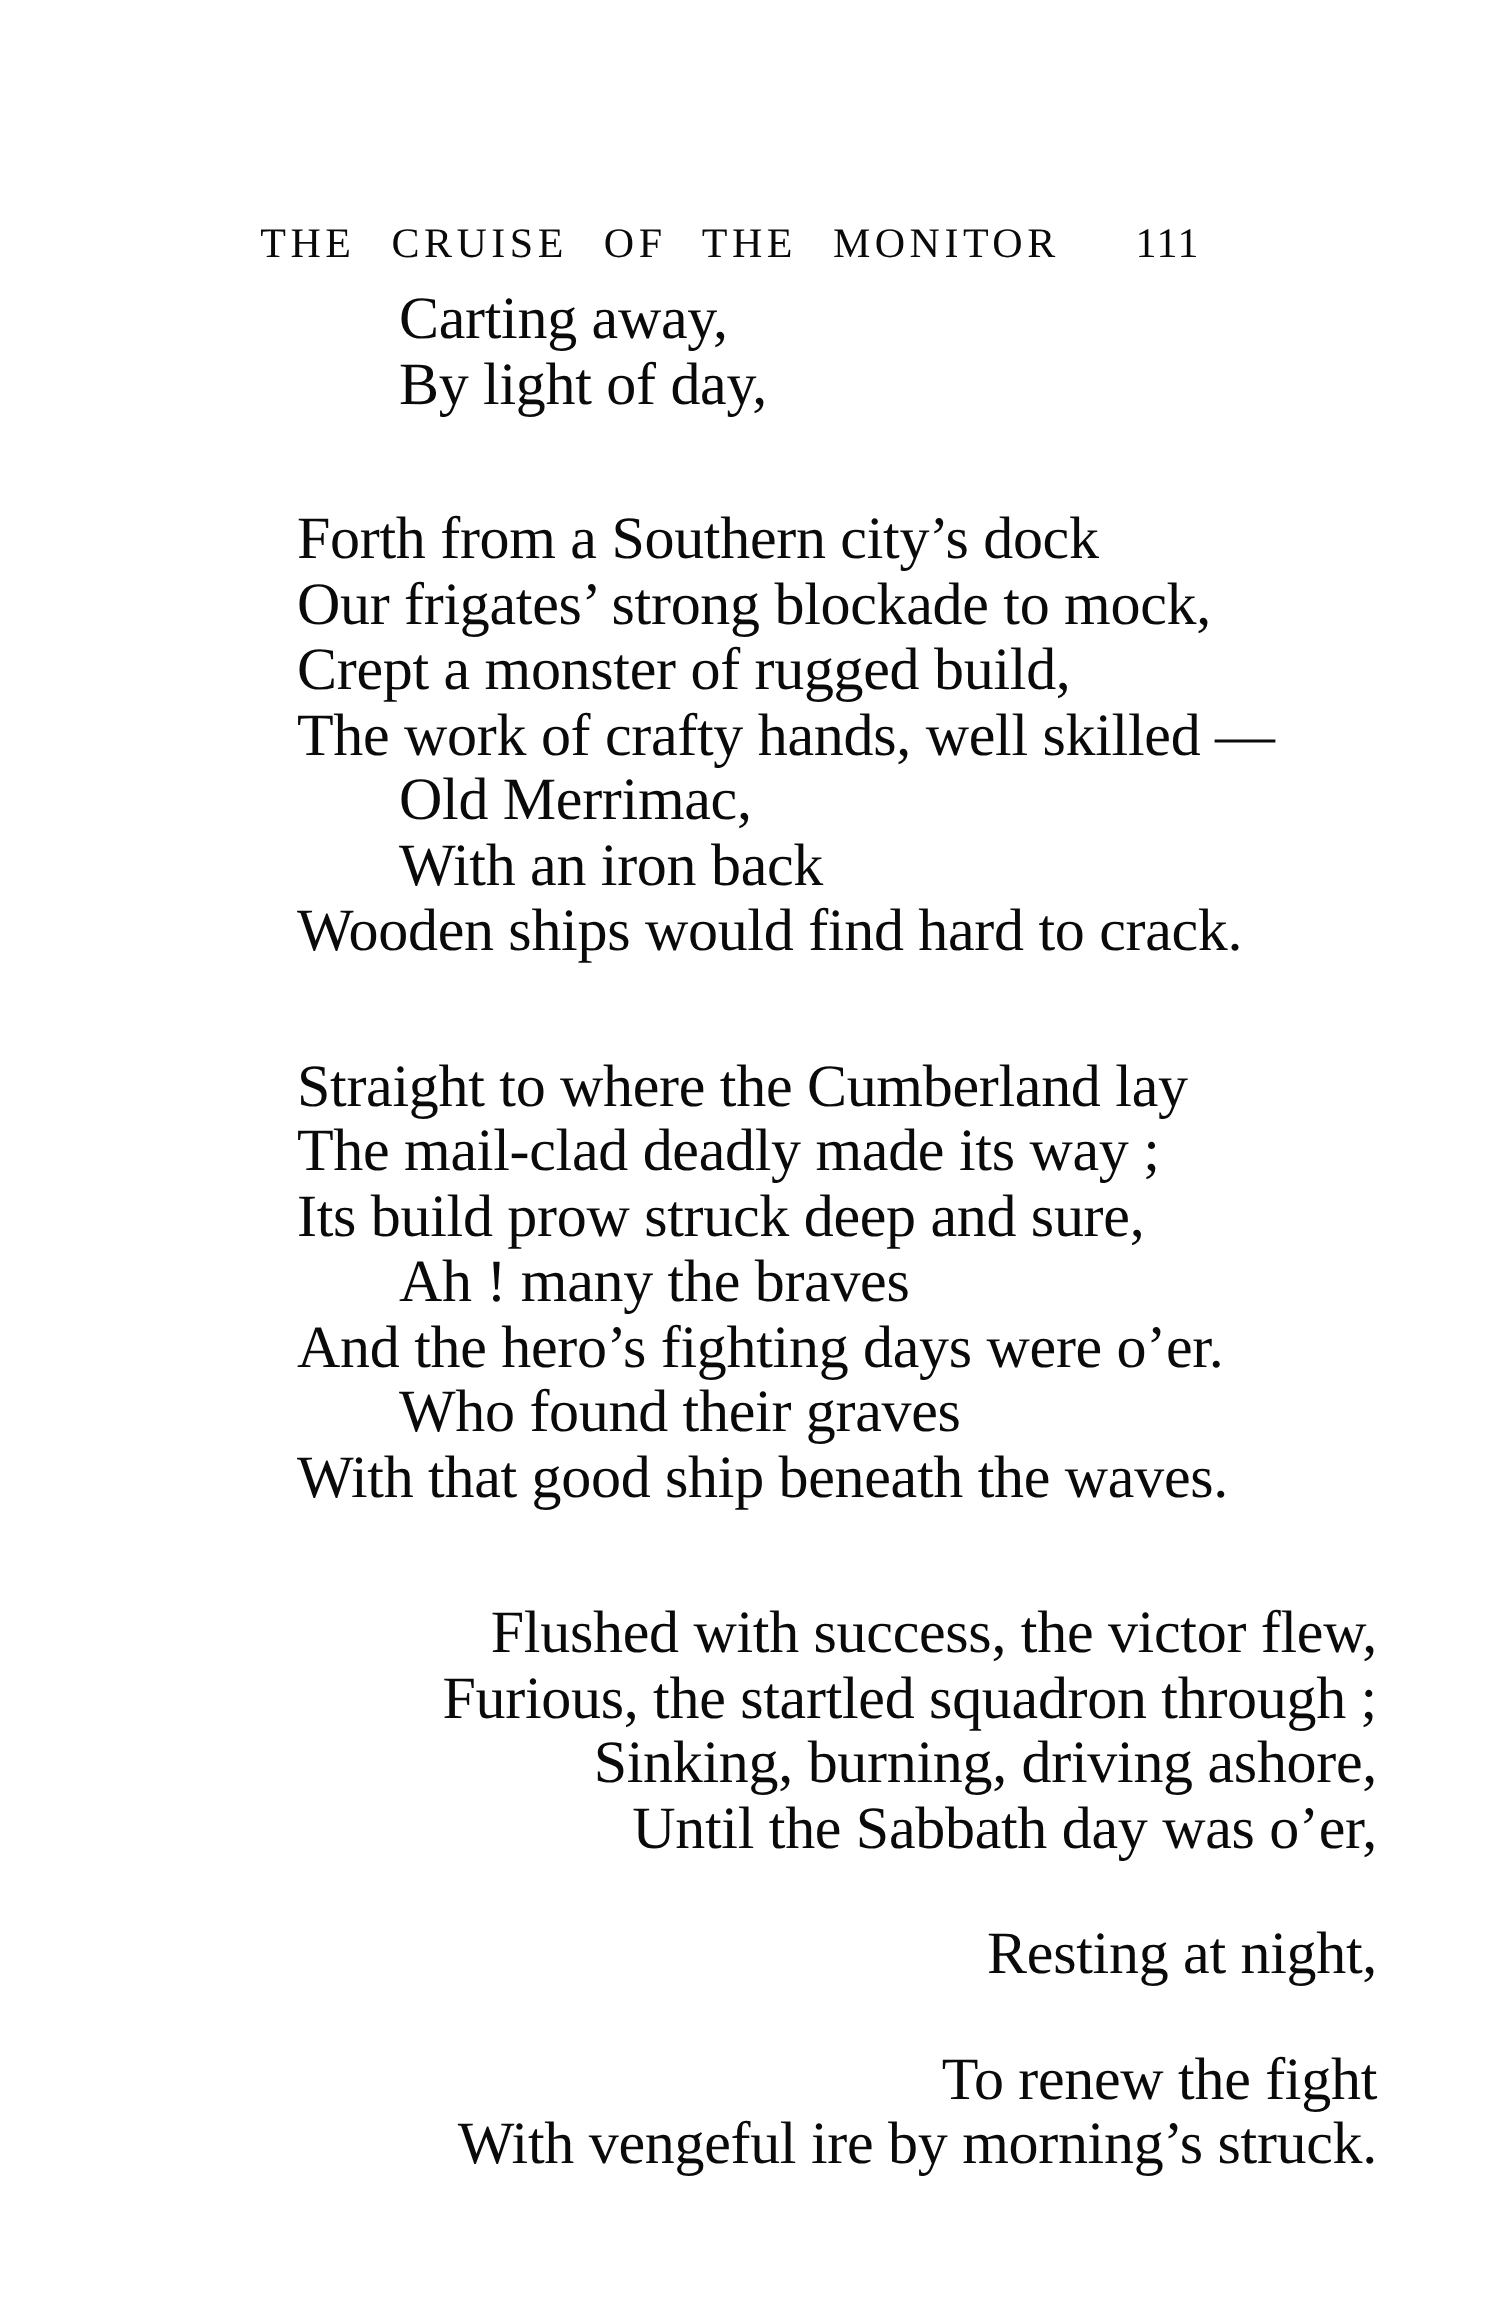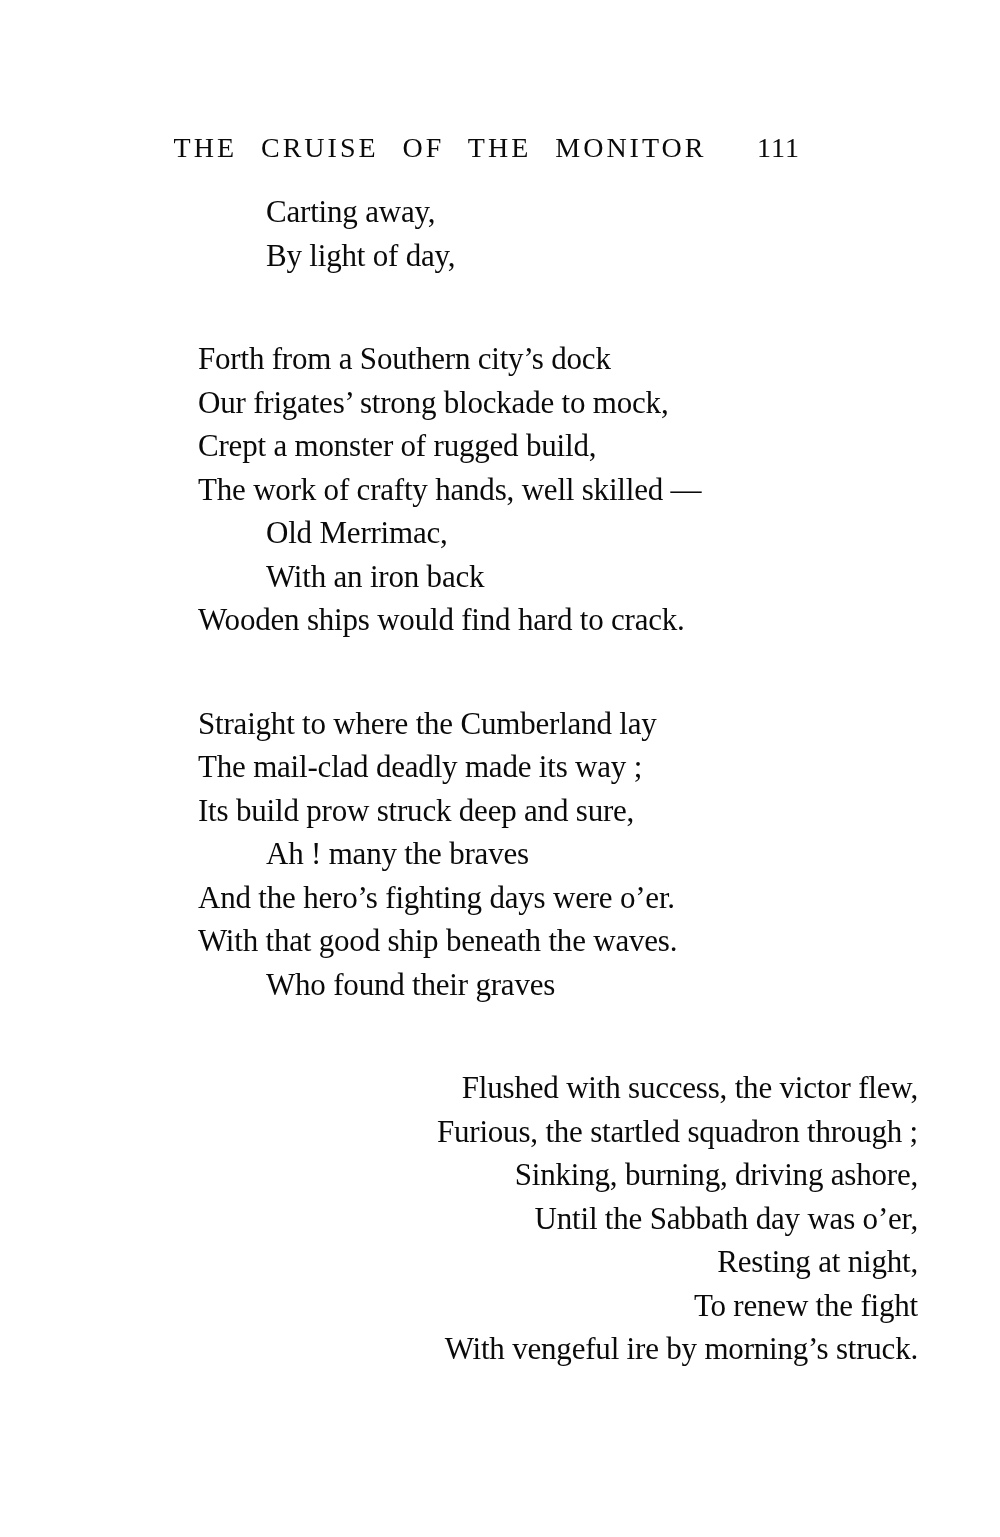--- a/index.html
+++ b/index.html
@@ -7,21 +7,21 @@
     position: relative;
     width: 1000px;
     height: 1537px;
     background: #ffffff;
     color: #0a0a0a;
     font-family: "Liberation Serif", "DejaVu Serif", serif;
     overflow: hidden;
   }
   .running-header {
     position: absolute;
-    top: 131px;
+    top: 146px;
     left: 0;
     width: 880px;
     text-align: center;
     font-size: 28px;
     line-height: 34px;
     letter-spacing: 3px;
     word-spacing: 14px;
     white-space: nowrap;
   }
   .header-title { display: inline-block; }
@@ -30,30 +30,30 @@
     top: 0;
     right: 80px;
     letter-spacing: 1px;
     word-spacing: normal;
   }
   .poem {
     position: absolute;
     top: 190px;
     left: 198px;
     width: 720px;
-    font-size: 31px;
+    font-size: 40px;
     line-height: 43.5px;
     letter-spacing: -0.2px;
     white-space: nowrap;
   }
   .stanza { margin: 0 0 60px 0; }
   .stanza:last-child { margin-bottom: 0; text-align: right; }
   .line { padding-left: 0; }
   .line.ind-1 { padding-left: 68px; }
-  .line.ind-2 { padding-left: 44px; }
+  .line.ind-2 { padding-left: 44px; margin-top: 40px; }
   .seg.it { }
 </style>
 </head>
 <body>
 
 <div class="page">
   <div class="running-header">
     <span class="header-title">THE CRUISE OF THE MONITOR</span>
     <span class="page-number">111</span>
   </div>
@@ -70,22 +70,22 @@
         <div class="line ind-1"><span class="seg">Old </span><span class="seg it">Merrimac,</span></div>
         <div class="line ind-1"><span class="seg">With an iron back</span></div>
         <div class="line ind-0"><span class="seg">Wooden ships would find hard to crack.</span></div>
       </div>
       <div class="stanza">
         <div class="line ind-0"><span class="seg">Straight to where the </span><span class="seg it">Cumberland</span><span class="seg"> lay</span></div>
         <div class="line ind-0"><span class="seg">The mail-clad deadly made its way ;</span></div>
         <div class="line ind-0"><span class="seg">Its build prow struck deep and sure,</span></div>
         <div class="line ind-1"><span class="seg">Ah ! many the braves</span></div>
         <div class="line ind-0"><span class="seg">And the hero’s fighting days were o’er.</span></div>
+        <div class="line ind-1"><span class="seg">Who found their graves</span></div>
         <div class="line ind-0"><span class="seg">With that good ship beneath the waves.</span></div>
-        <div class="line ind-1"><span class="seg">Who found their graves</span></div>
       </div>
       <div class="stanza">
         <div class="line ind-0"><span class="seg">Flushed with success, the victor flew,</span></div>
         <div class="line ind-0"><span class="seg">Furious, the startled squadron through ;</span></div>
         <div class="line ind-0"><span class="seg">Sinking, burning, driving ashore,</span></div>
         <div class="line ind-0"><span class="seg">Until the Sabbath day was o’er,</span></div>
         <div class="line ind-2"><span class="seg">Resting at night,</span></div>
         <div class="line ind-2"><span class="seg">To renew the fight</span></div>
         <div class="line ind-0"><span class="seg">With vengeful ire by morning’s struck.</span></div>
       </div>

